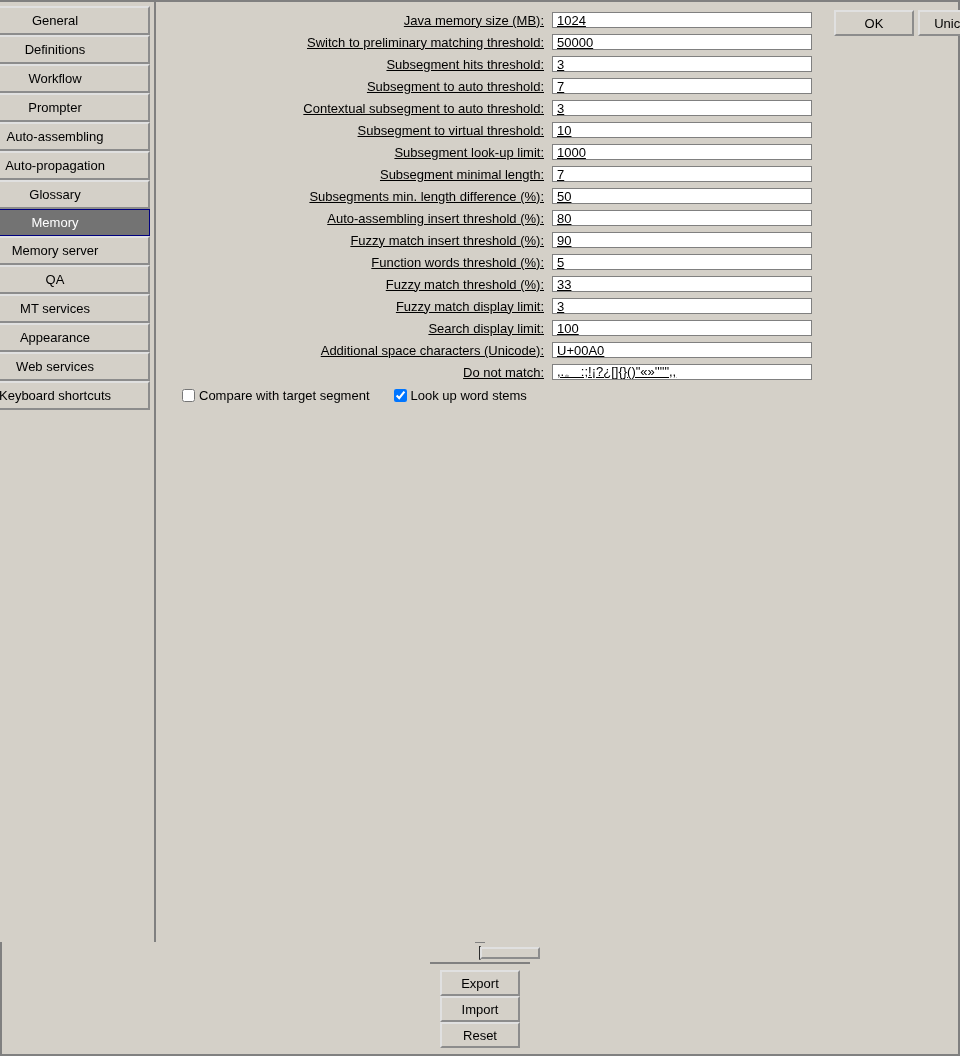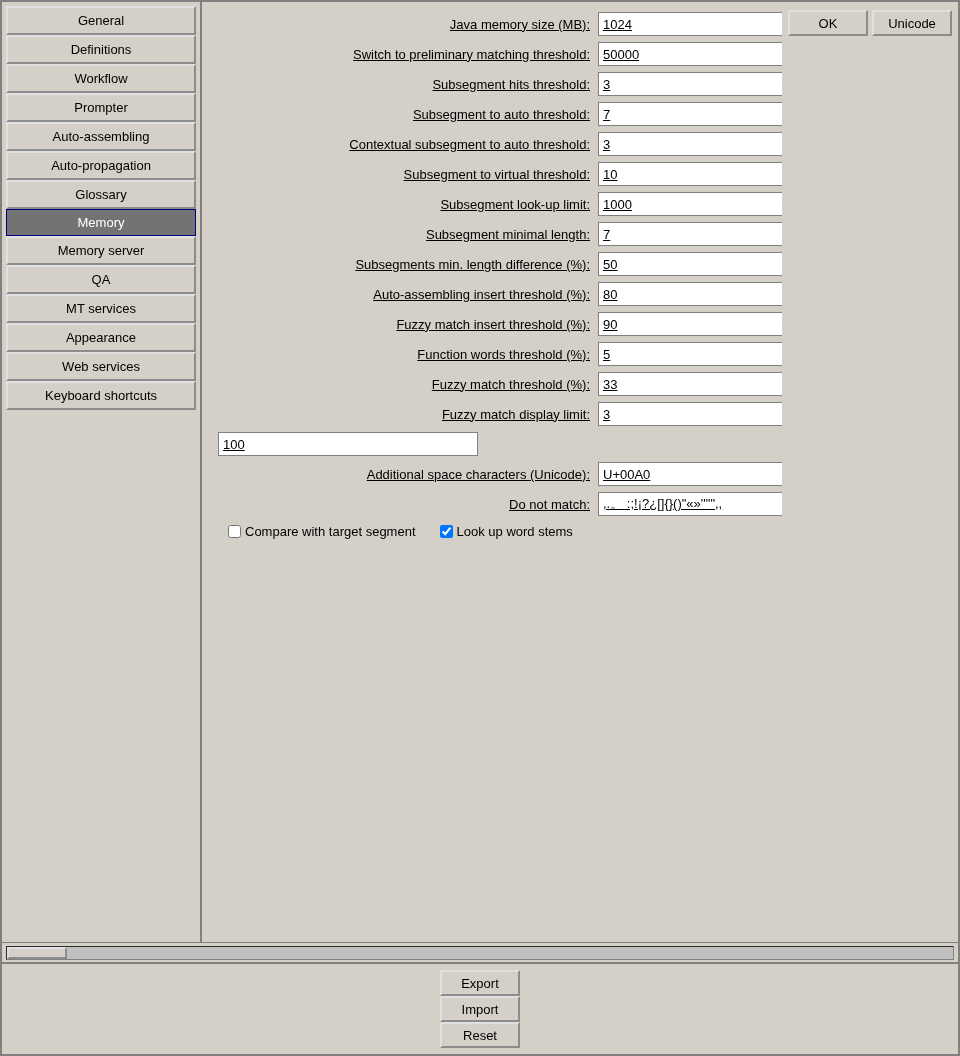--- a/index.html
+++ b/index.html
@@ -11,20 +11,21 @@
       height: 1056px;
       overflow: hidden;
     }
     .dialog {
       display: flex;
       flex-direction: column;
       width: 960px;
       height: 1056px;
       background: #d4d0c8;
       border: 2px solid #808080;
+      align-items: center;
     }
     .dialog-content {
       display: flex;
       flex: 1;
       overflow: hidden;
     }
     
     .sidebar {
       width: 200px;
       min-width: 200px;
@@ -63,21 +64,21 @@
     }
     .form-label {
       text-align: right;
       flex: 0 0 380px;
       padding-right: 8px;
       font-size: 13px;
       color: #000;
     }
     .form-input {
       flex: 0 0 260px;
-      height: 24px;
+      height: 16px;
       border: 1px solid #808080;
       background: #fff;
       padding: 2px 4px;
       font-size: 13px;
       font-family: Arial, sans-serif;
     }
     .checkbox-row {
       display: flex;
       align-items: center;
       margin-top: 8px;
@@ -228,20 +229,21 @@
           </div>
           <div class="form-row">
             <span class="form-label">Fuzzy match threshold (%):</span>
             <input type="text" class="form-input" value="33" style="">
           </div>
           <div class="form-row">
             <span class="form-label">Fuzzy match display limit:</span>
             <input type="text" class="form-input" value="3" style="">
           </div>
           <div class="form-row">
+            <span class="form-label">Search display limit:</span>
             <input type="text" class="form-input" value="100" style="">
           </div>
           <div class="form-row">
             <span class="form-label">Additional space characters (Unicode):</span>
             <input type="text" class="form-input" value="U+00A0" style="">
           </div>
           <div class="form-row">
             <span class="form-label">Do not match:</span>
             <input type="text" class="form-input" value=",.。 :;!¡?¿[]{}()&quot;«»''&quot;&quot;,," style="">
           </div>

